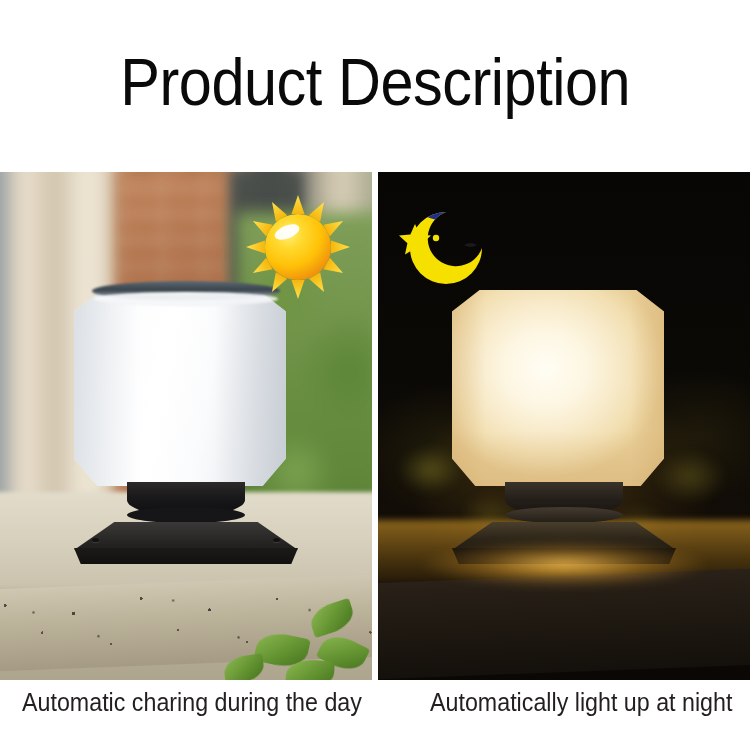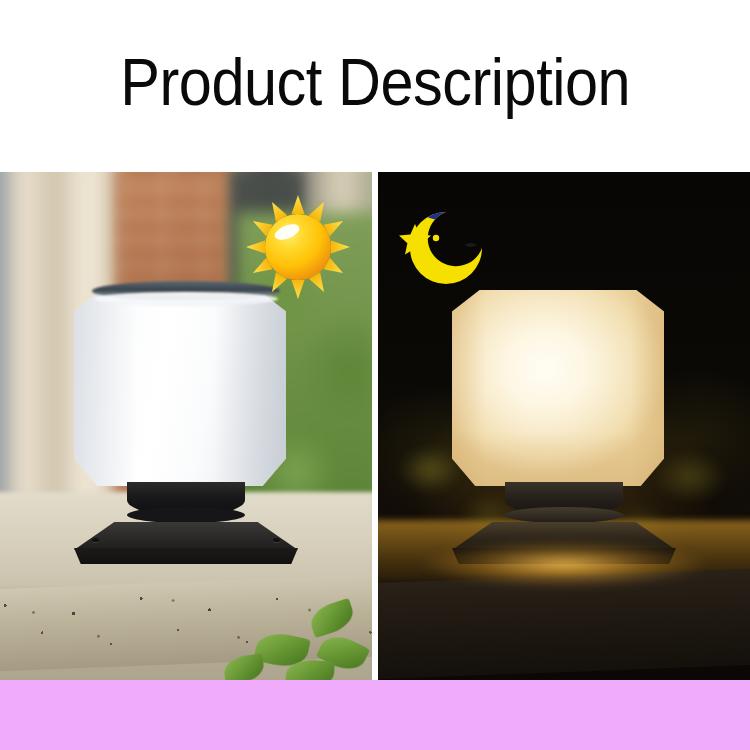--- a/index.html
+++ b/index.html
@@ -11,21 +11,21 @@
   body {
     width: 750px;
     height: 750px;
     overflow: hidden;
     font-family: "Liberation Sans", sans-serif;
   }
   .page {
     position: relative;
     width: 750px;
     height: 750px;
-    background: #f0abfc;
+    background: #0369a1;
   }
 
   
   .title-bar {
     position: absolute;
     left: 0;
     top: 0;
     width: 750px;
     height: 172px;
     background: #ffffff;
@@ -552,14 +552,22 @@
           <path d="M21,28 L25.6,38.4 L37,39.6 L28.6,47.2 L31,58.4 L21,52.6 L11,58.4 L13.4,47.2 L5,39.6 L16.4,38.4 Z" fill="#f5e000"></path>
 
           <circle cx="42" cy="42" r="3.2" fill="#f5e000"></circle>
           <circle cx="27" cy="54" r="2.4" fill="#f5e000"></circle>
         </svg>
       </div>
     </div>
 
   </div>
 
+  <div class="captions">
+    <div class="caption-cell cap-left">
+      <span class="caption">Automatic charing during the day</span>
+    </div>
+    <div class="caption-cell cap-right">
+      <span class="caption">Automatically light up at night</span>
+    </div>
+  </div>
 
 </div>
 
 </body></html>

